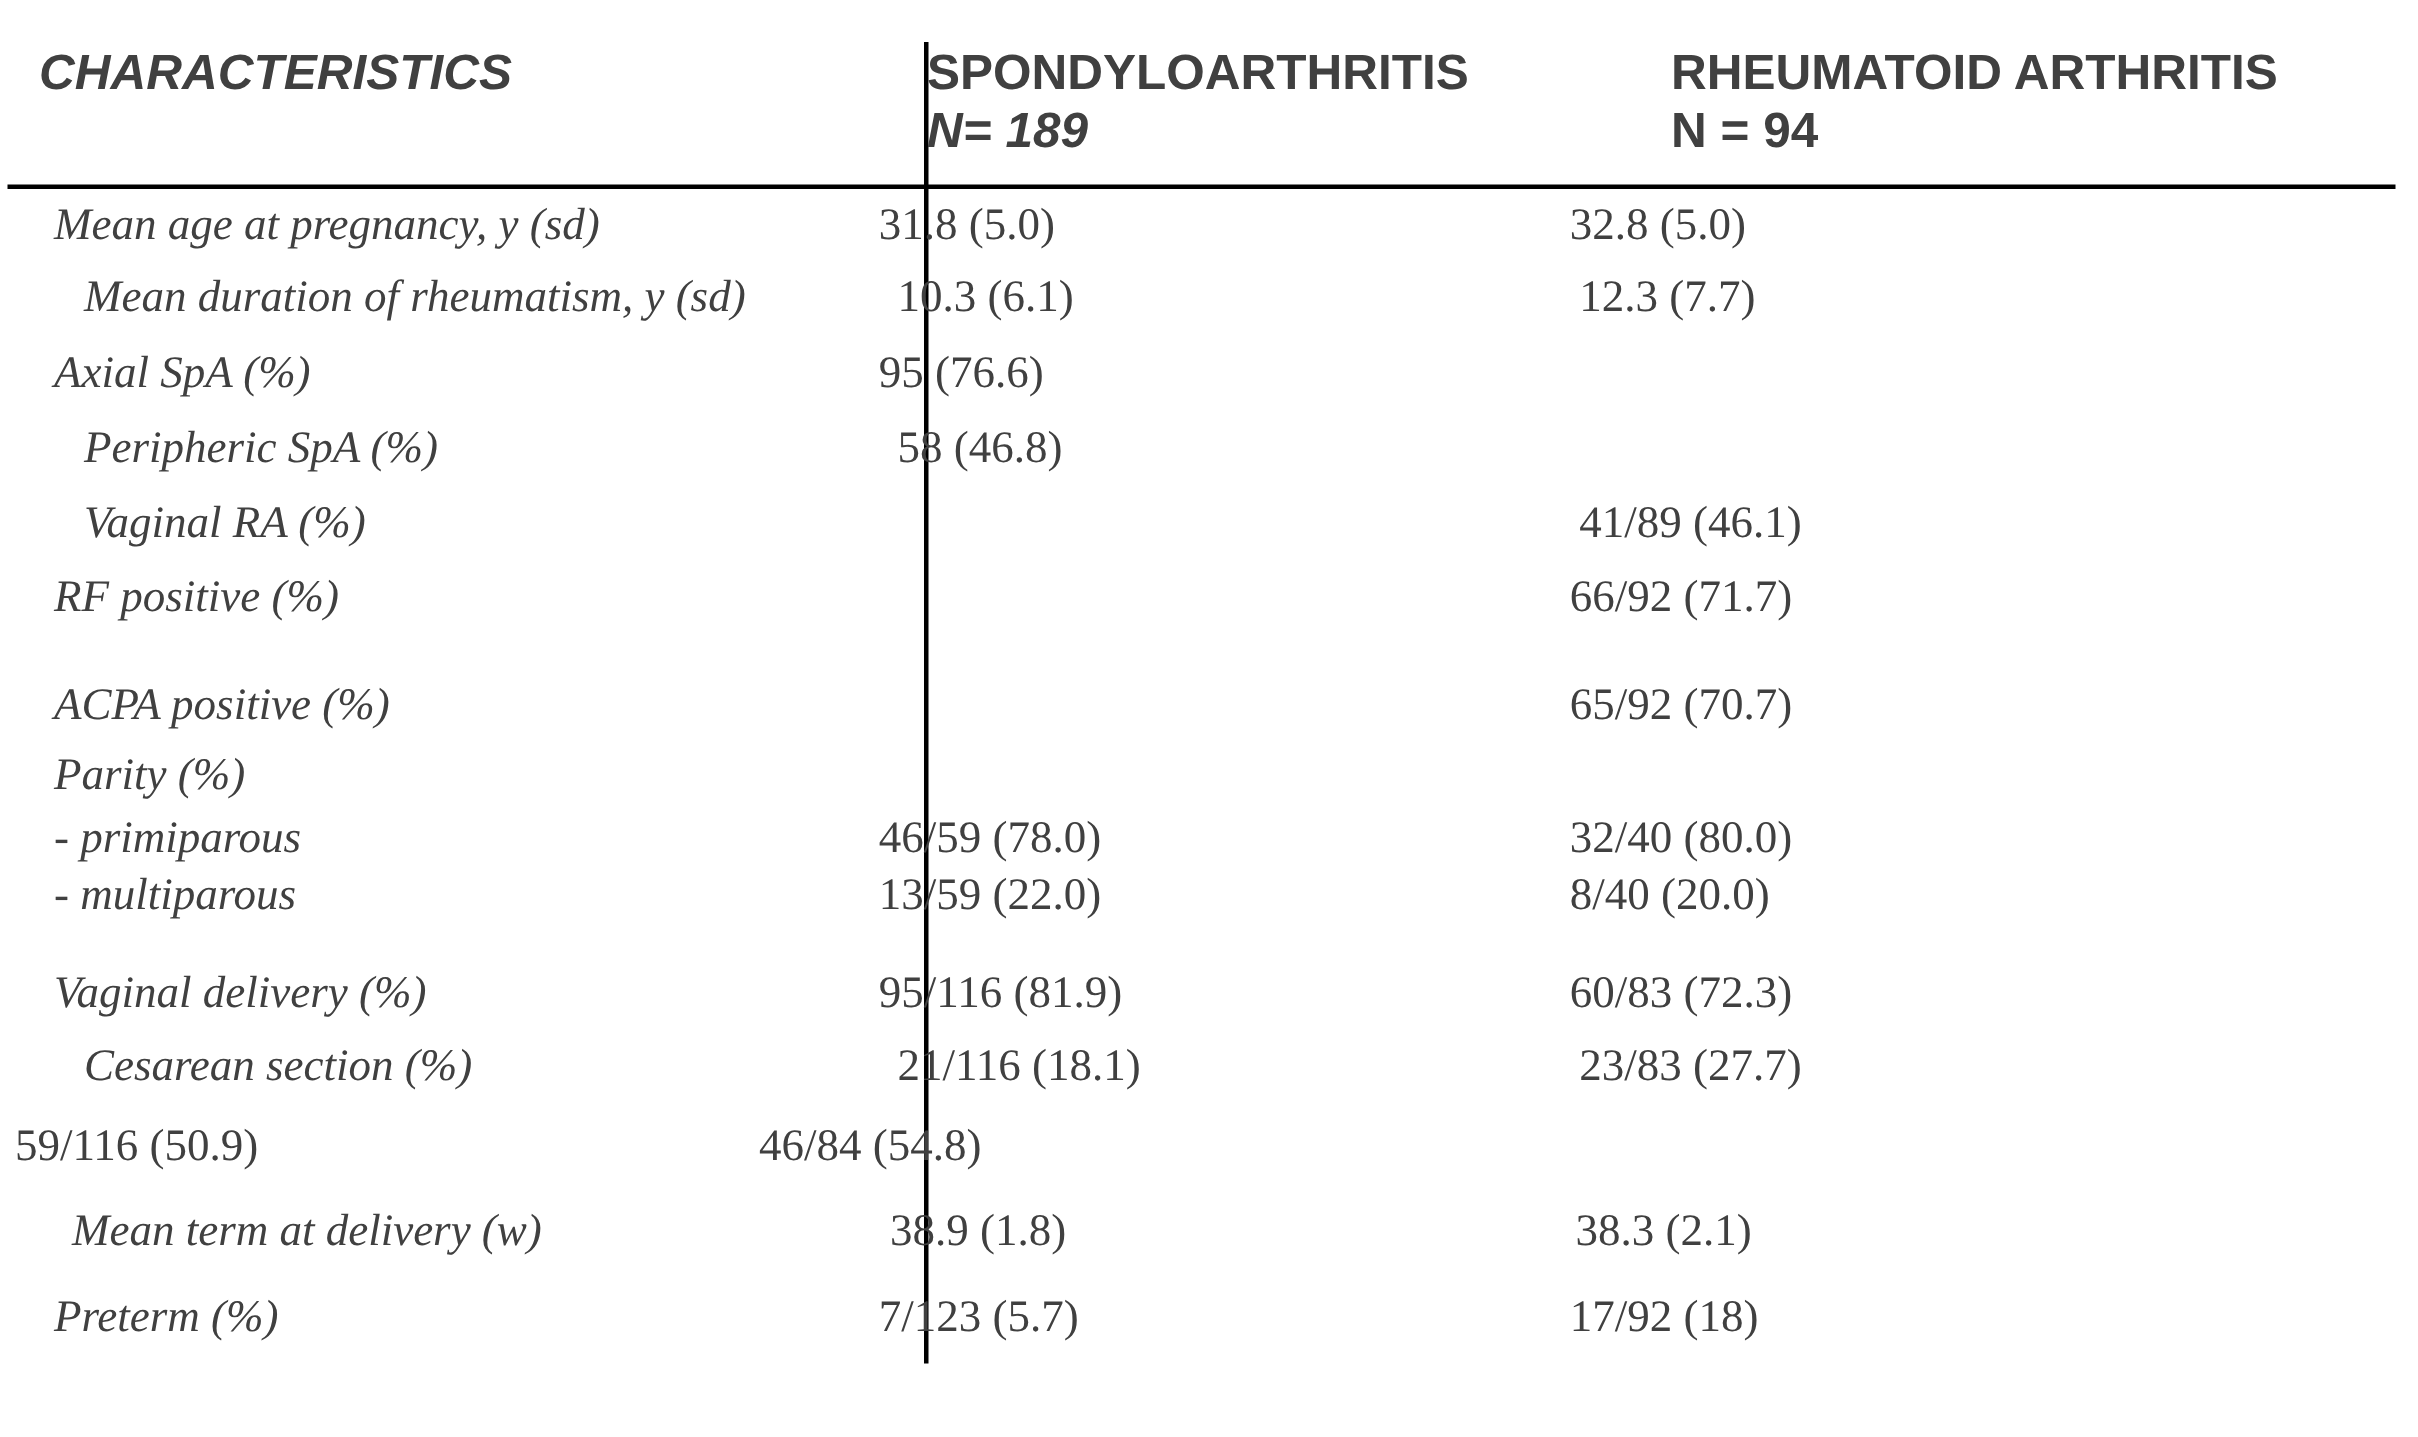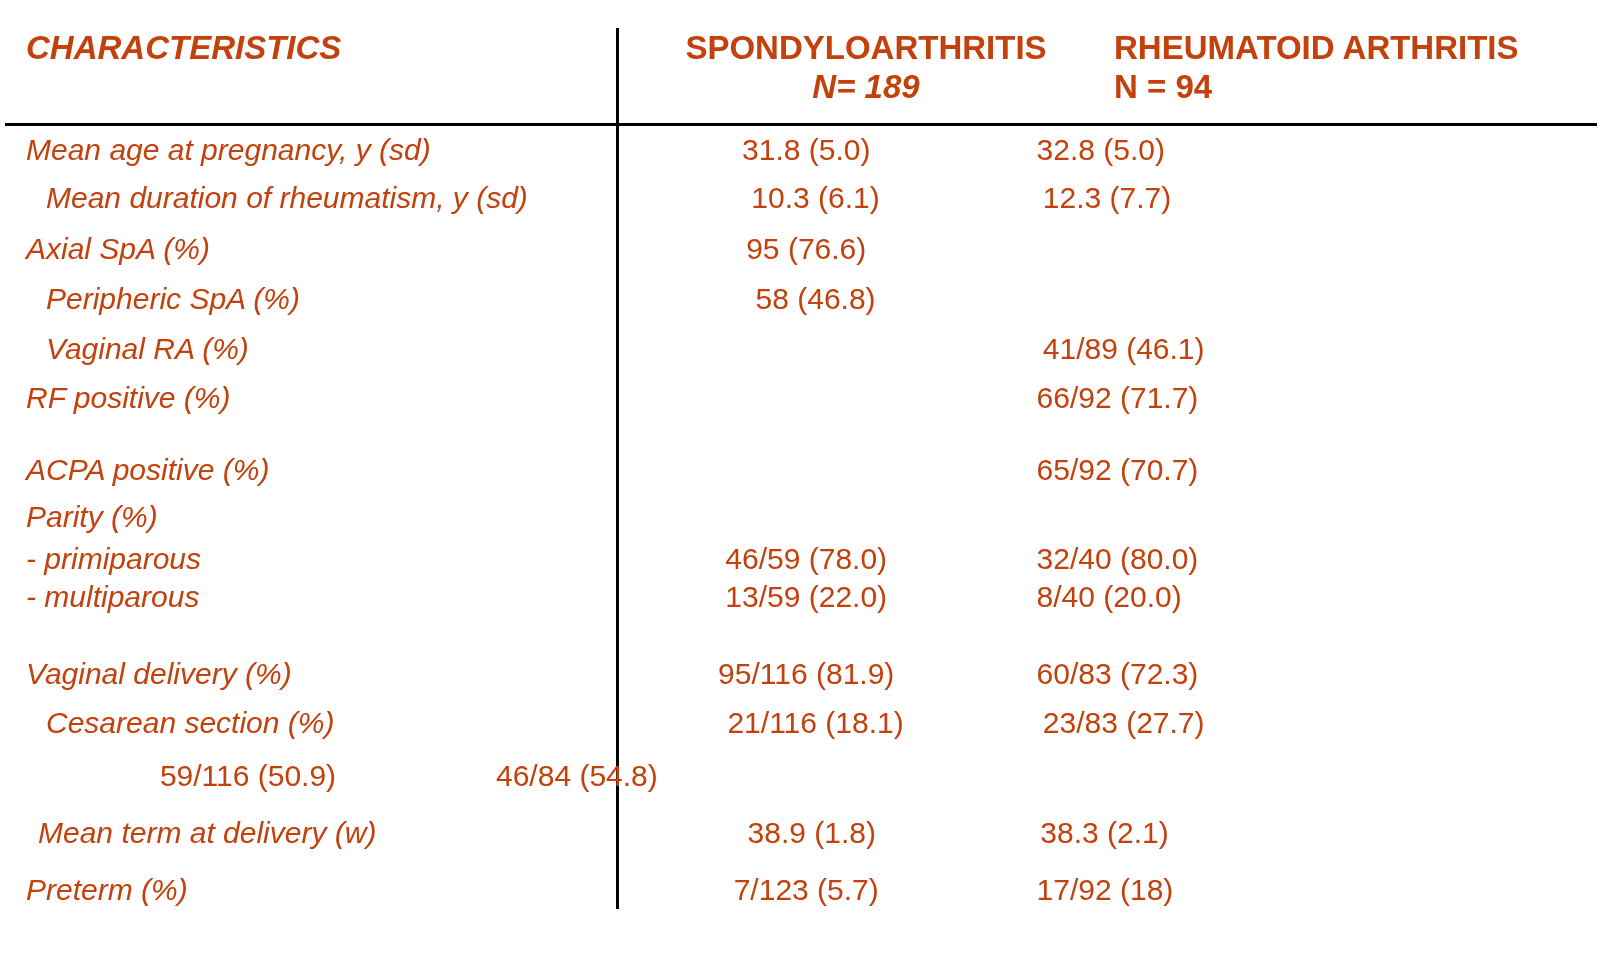--- a/index.html
+++ b/index.html
@@ -6,21 +6,21 @@
     margin: 0;
     padding: 0;
     background: #ffffff;
   }
   .page {
     position: relative;
     width: 1612px;
     height: 958px;
     background: #ffffff;
     font-family: "Liberation Sans", sans-serif;
-    color: #c2410c;
+    color: #404040;
     overflow: hidden;
   }
 
   
   .vline {
     position: absolute;
     left: 616px;
     top: 28px;
     width: 3px;
     height: 881px;
@@ -30,21 +30,21 @@
     position: absolute;
     left: 5px;
     top: 123px;
     width: 1592px;
     height: 3px;
     background: #000000;
   }
 
   
   .c1 { width: 618px; box-sizing: border-box; padding-left: 26px; }
-  .c2 { width: 496px; text-align: center; }
+  .c2 { width: 496px; text-align: left; }
   .c3 { width: 486px; }
 
   
   .header {
     position: absolute;
     left: 0;
     top: 28px;
     width: 1612px;
     display: flex;
     align-items: flex-start;
@@ -66,23 +66,24 @@
     font-size: 33px;
     font-weight: bold;
     line-height: 39px;
     white-space: nowrap;
   }
   .n-italic { font-style: italic; }
 
   
   .tbody {
     position: absolute;
-    left: 0;
+    left: 10px;
     top: 126px;
     width: 1488px;
+    font-family: Liberation Serif, serif;
   }
   .row {
     display: flex;
     align-items: center;
   }
   .row .c1 {
     font-style: italic;
     font-size: 30px;
     white-space: nowrap;
   }
@@ -92,21 +93,21 @@
   }
   .h47 { height: 47px; }
   .h50 { height: 50px; padding-left: 20px; }
   .h51 { height: 51px; }
   .h48 { height: 48px; }
   .h46 { height: 46px; }
   .h38 { height: 38px; }
   .h56 { height: 56px; }
   .h58 { height: 58px; padding-left: 12px; }
   .mt24 { margin-top: 24px; }
-  .mt22 { margin-top: 34px; }
+  .mt22 { margin-top: 22px; }
 </style>
 </head>
 <body>
 
 <div class="page">
 
   <div class="vline"></div>
   <div class="hrule"></div>
 
   <div class="header">

